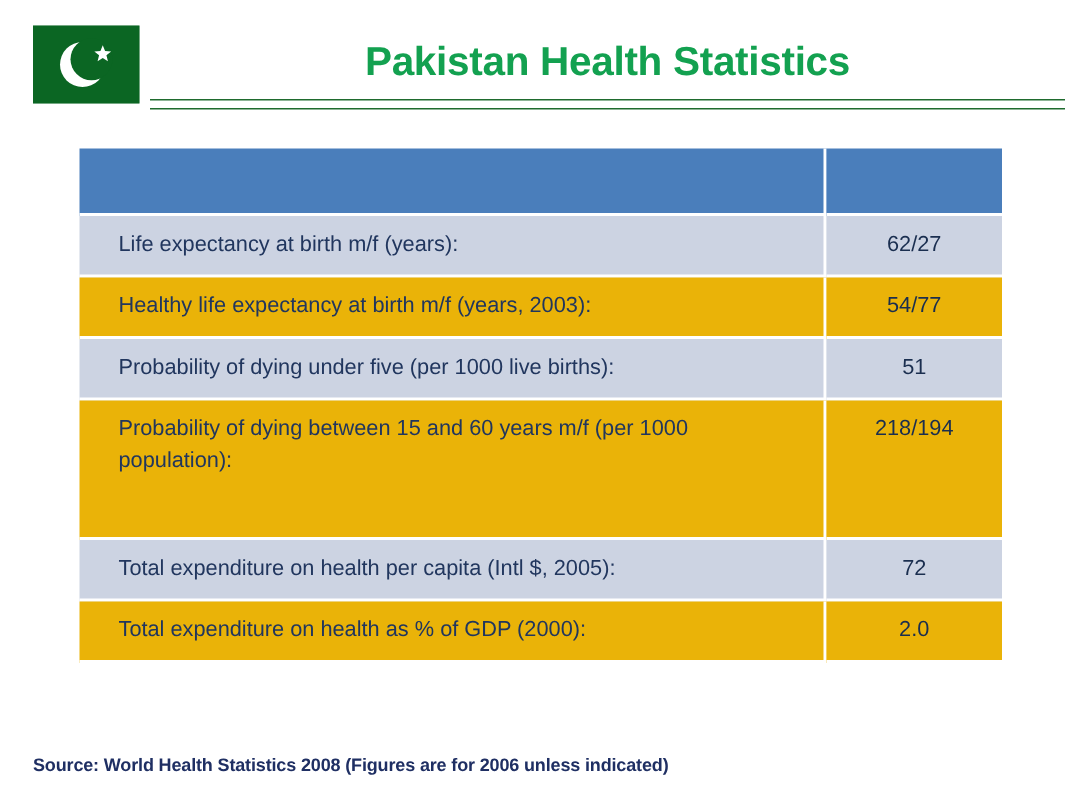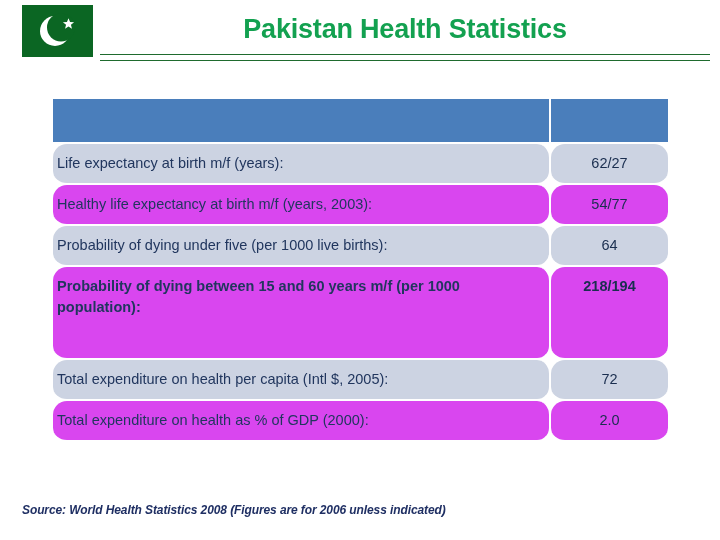--- a/index.html
+++ b/index.html
@@ -13,21 +13,21 @@
     height: 540px;
     overflow: hidden;
     font-family: "Liberation Sans", sans-serif;
     position: relative;
   }
 
   
   .slide-header {
     position: absolute;
     left: 0;
-    top: 0;
+    top: 12px;
     width: 720px;
     height: 72px;
   }
   .flag {
     position: absolute;
     left: 22px;
     top: 5px;
     width: 71px;
     height: 52px;
     background: #0b6623;
@@ -78,48 +78,46 @@
     background: #4a7ebb;
     padding: 0;
     border-right: 2px solid #ffffff;
     border-bottom: 2px solid #ffffff;
   }
   .stats-table th.value-head {
     border-right: none;
   }
 
   .stats-table td {
-    padding: 9px 12px 9px 4px;
+    padding: 9px 12px 9px 26px;
     font-size: 14.5px;
     color: #21365e;
     vertical-align: top;
     line-height: 21px;
     border-right: 2px solid #ffffff;
     border-bottom: 2px solid #ffffff;
-    border-radius: 14px;
   }
   .stats-table td.value {
     text-align: center;
     border-right: none;
     padding-left: 6px;
     padding-right: 6px;
     color: #1a2e4f;
   }
   tr.band-dark td { background: #ccd3e2; }
-  tr.band-light td { background: #d946ef; }
+  tr.band-light td { background: #eab308; }
 
-  tr.row-tall td { height: 73px; font-weight: bold; }
+  tr.row-tall td { height: 73px; }
 
   
   .source-note {
     position: absolute;
     left: 22px;
     top: 503px;
     font-size: 12px;
-    font-style: italic;
     font-weight: bold;
     color: #1f2f63;
     letter-spacing: -0.1px;
     white-space: nowrap;
   }
 </style>
 </head>
 <body>
 
 <div class="slide-header">
@@ -153,21 +151,21 @@
     <tr class="band-dark">
       <td class="label">Life expectancy at birth m/f (years):</td>
       <td class="value">62/27</td>
     </tr>
     <tr class="band-light">
       <td class="label">Healthy life expectancy at birth m/f (years, 2003):</td>
       <td class="value">54/77</td>
     </tr>
     <tr class="band-dark">
       <td class="label">Probability of dying under five (per 1000 live births):</td>
-      <td class="value">64</td>
+      <td class="value">51</td>
     </tr>
     <tr class="band-light row-tall">
       <td class="label">Probability of dying between 15 and 60 years m/f (per 1000 population):</td>
       <td class="value">218/194</td>
     </tr>
     <tr class="band-dark">
       <td class="label">Total expenditure on health per capita (Intl $, 2005):</td>
       <td class="value">72</td>
     </tr>
     <tr class="band-light">

